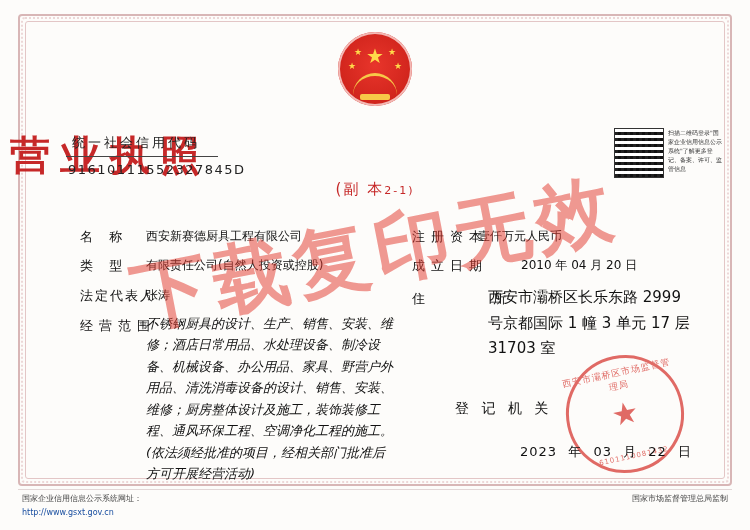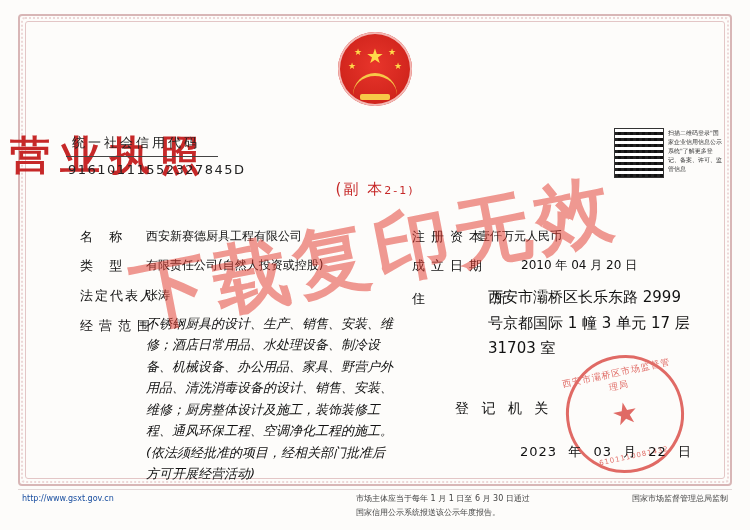--- a/index.html
+++ b/index.html
@@ -229,24 +229,21 @@
     <span class="num">月</span>
     <span>22</span>
     <span class="num">日</span>
   </div>
 
   <div class="watermark">下载复印无效</div>
 
   <div class="hr-foot"></div>
   <div class="footer">
     <div class="ft-left">
+      <div>国家企业信用信息公示系统网址：</div>
       <div><a href="#">http://www.gsxt.gov.cn</a></div>
-    </div>
-    <div class="ft-mid">
-      <div>市场主体应当于每年 1 月 1 日至 6 月 30 日通过</div>
-      <div>国家信用公示系统报送该公示年度报告。</div>
     </div>
     <div class="ft-right">
       <div>国家市场监督管理总局监制</div>
     </div>
   </div>
 
 </div>
 
 </body></html>

